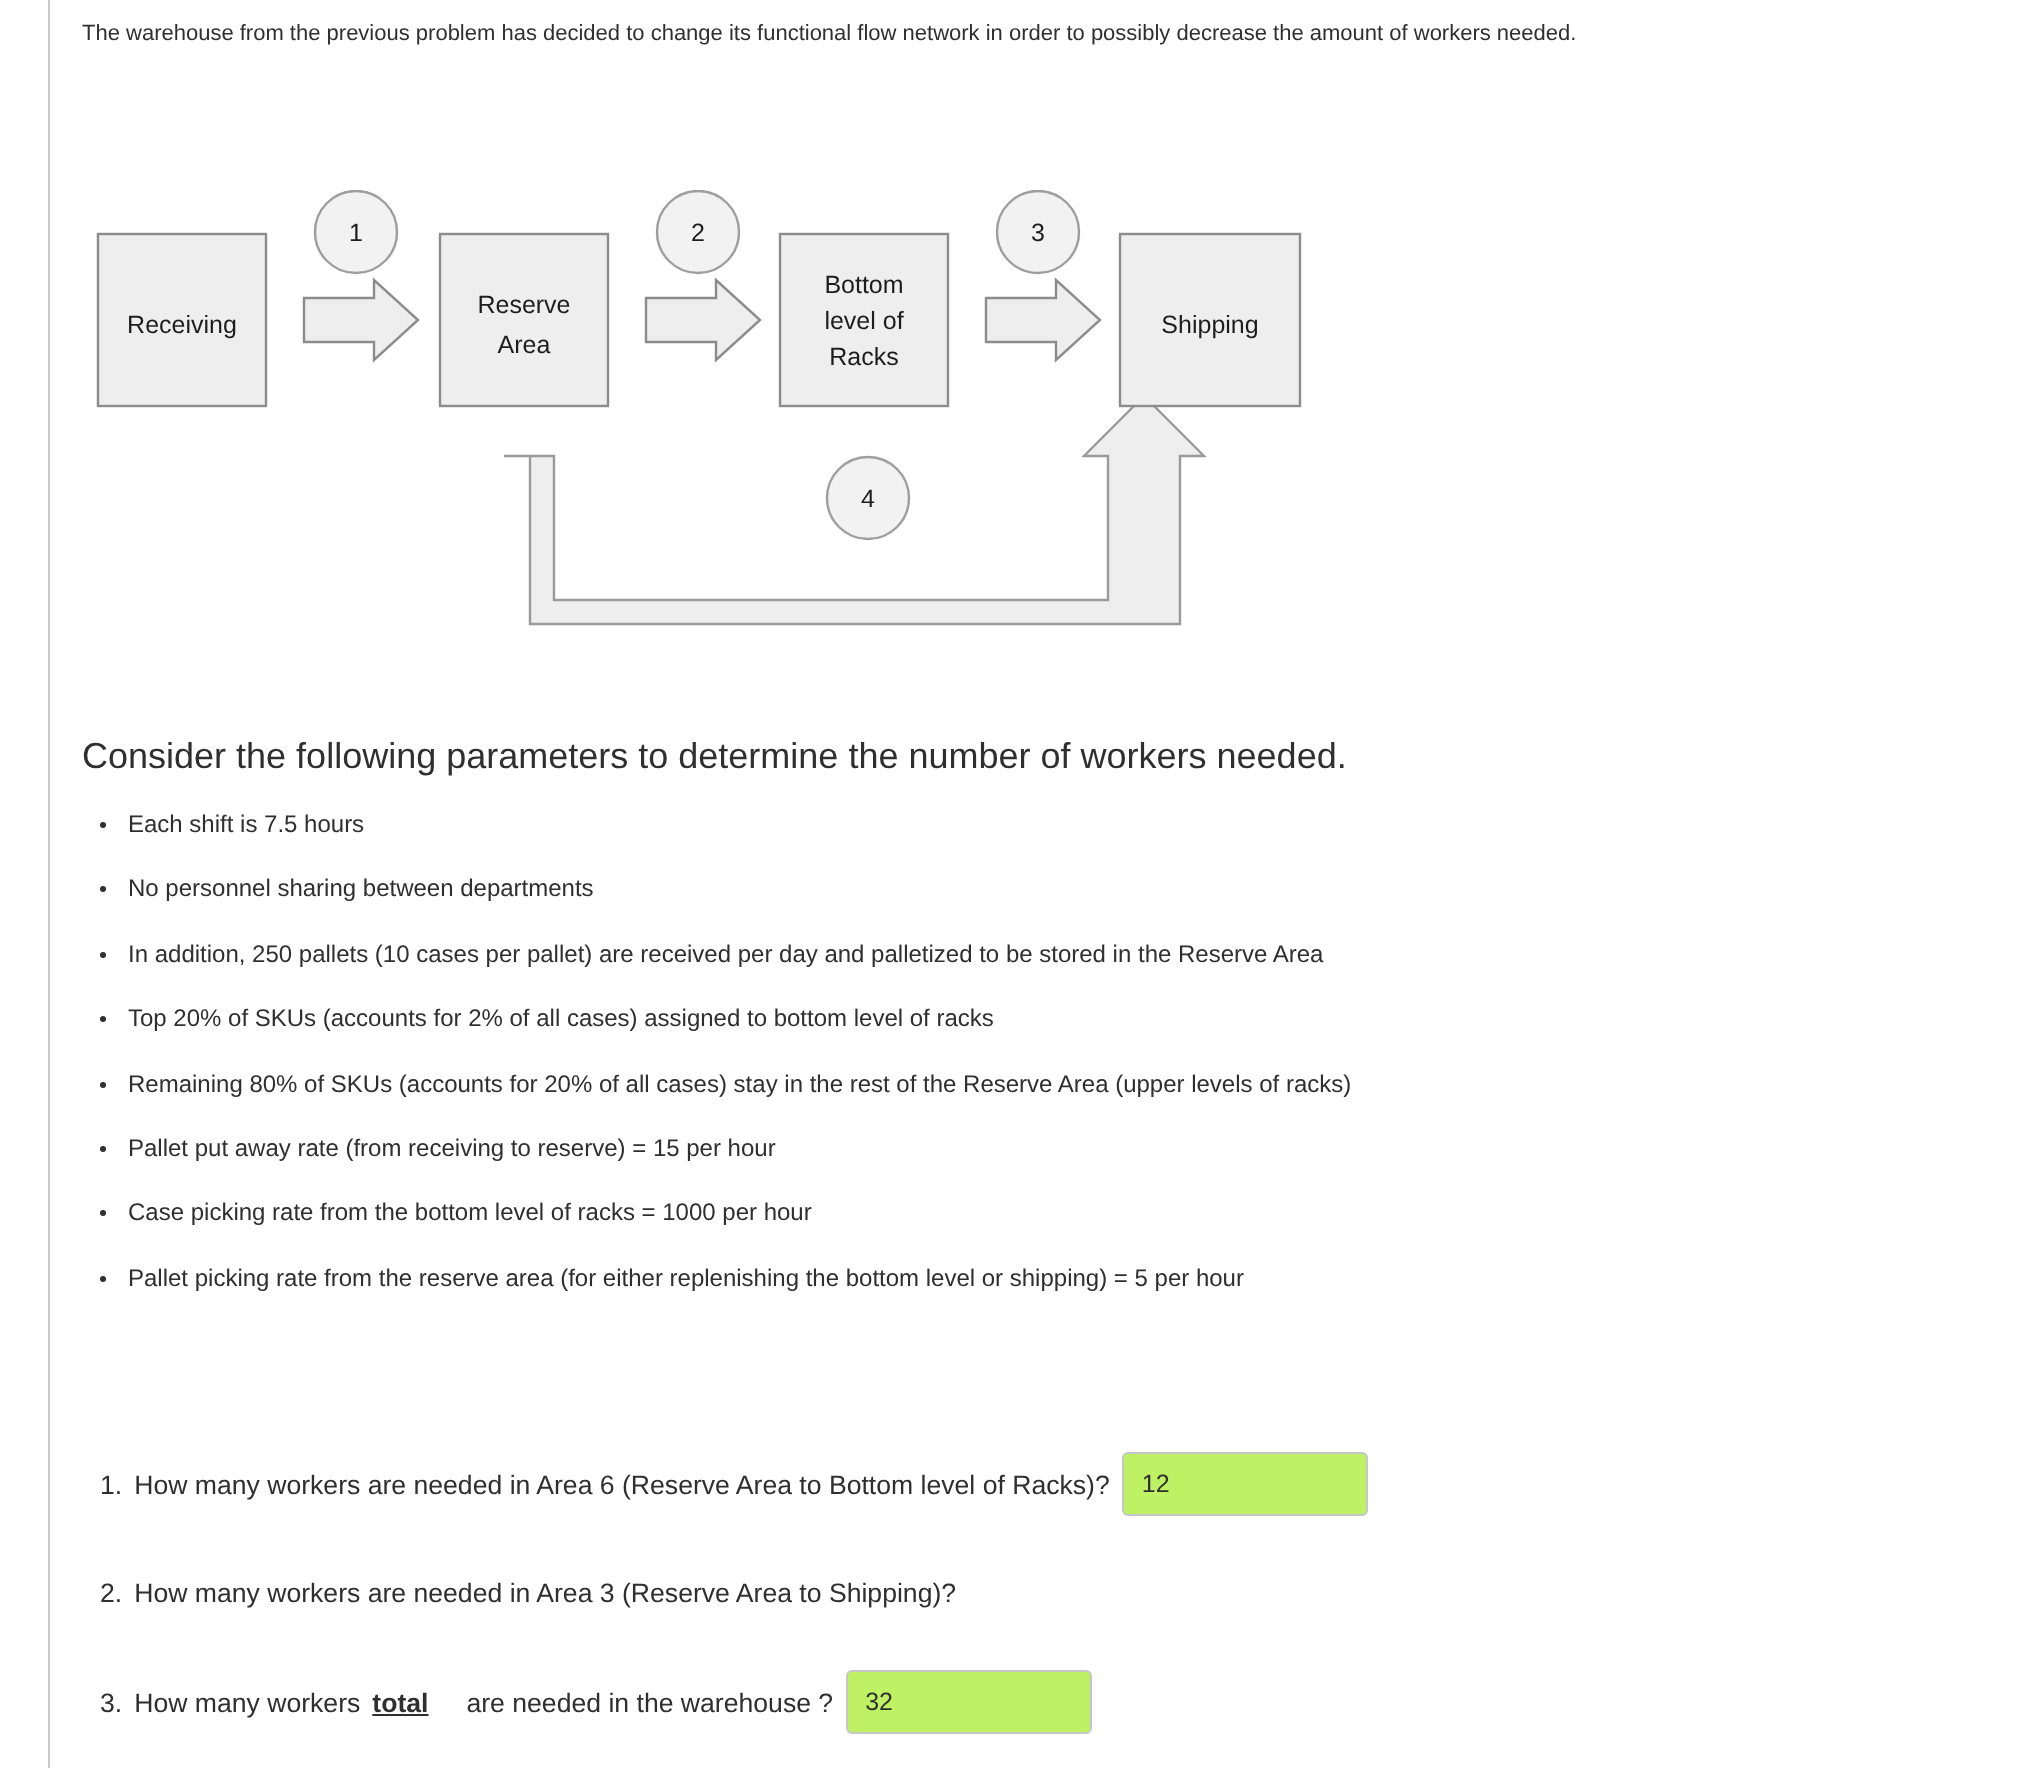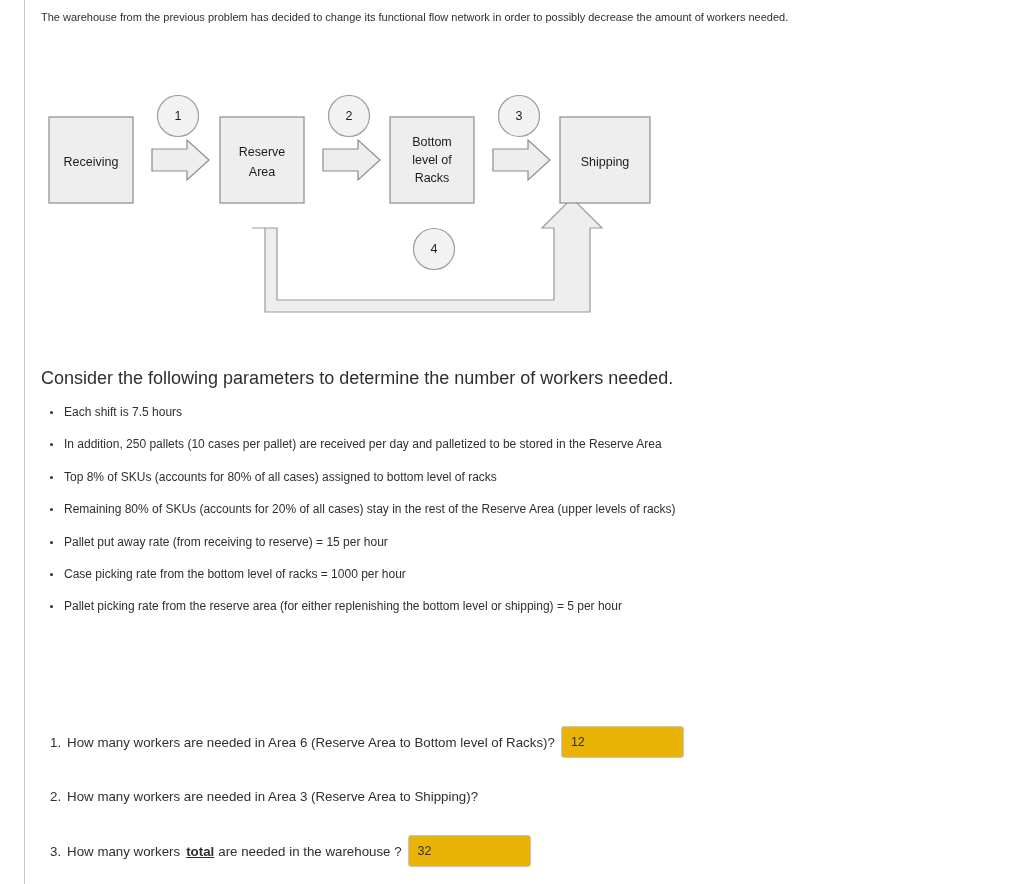--- a/index.html
+++ b/index.html
@@ -123,21 +123,21 @@
   .q-text {
     font-size: 13.3px;
     color: #2f2f2f;
     white-space: nowrap;
     margin-right: 6px;
   }
   .answer-box {
     width: 123px;
     height: 32px;
     box-sizing: border-box;
-    background: #eab308;
+    background: #bef264;
     border: 1px solid #c6c6c6;
     border-radius: 3px;
     font-family: "Liberation Sans", sans-serif;
     font-size: 12.5px;
     color: #2f2f2f;
     padding: 0 9px;
     line-height: 30px;
     outline: none;
   }
   .answer-box::placeholder { color: #9a9a9a; }
@@ -198,22 +198,23 @@
 
       <circle cx="393" cy="154" r="20.5" fill="#f2f2f2" stroke="#9e9e9e" stroke-width="1.2"></circle>
       <text class="circle-label" x="393" y="155" text-anchor="middle" dominant-baseline="middle">4</text>
     </svg>
   </div>
 
   <div class="params-lead">Consider the following parameters to determine the number of workers needed.</div>
 
   <ul class="params-list">
     <li>Each shift is 7.5 hours</li>
+    <li>No personnel sharing between departments</li>
     <li>In addition, 250 pallets (10 cases per pallet) are received per day and palletized to be stored in the Reserve Area</li>
-    <li>Top 8% of SKUs (accounts for 80% of all cases) assigned to bottom level of racks</li>
+    <li>Top 20% of SKUs (accounts for 2% of all cases) assigned to bottom level of racks</li>
     <li>Remaining 80% of SKUs (accounts for 20% of all cases) stay in the rest of the Reserve Area (upper levels of racks)</li>
     <li>Pallet put away rate (from receiving to reserve) = 15 per hour</li>
     <li>Case picking rate from the bottom level of racks = 1000 per hour</li>
     <li>Pallet picking rate from the reserve area (for either replenishing the bottom level or shipping) = 5 per hour</li>
   </ul>
 
   <div class="questions">
 
     <div class="question-row">
       <span class="q-text">1.</span>
@@ -222,19 +223,19 @@
     </div>
 
     <div class="question-row">
       <span class="q-text">2.</span>
       <span class="q-text">How many workers are needed in Area 3 (Reserve Area to Shipping)?</span>
     </div>
 
     <div class="question-row">
       <span class="q-text">3.</span>
       <span class="q-text">How many workers</span>
-      <span class="q-text" style="font-weight:bold;margin-right:4px;text-decoration:underline;">total</span>
+      <span class="q-text" style="font-weight:bold;margin-right:19px;text-decoration:underline;">total</span>
       <span class="q-text">are needed in the warehouse ?</span>
       <input class="answer-box" type="text" value="32" style="">
     </div>
 
   </div>
 </div>
 
 </body></html>

